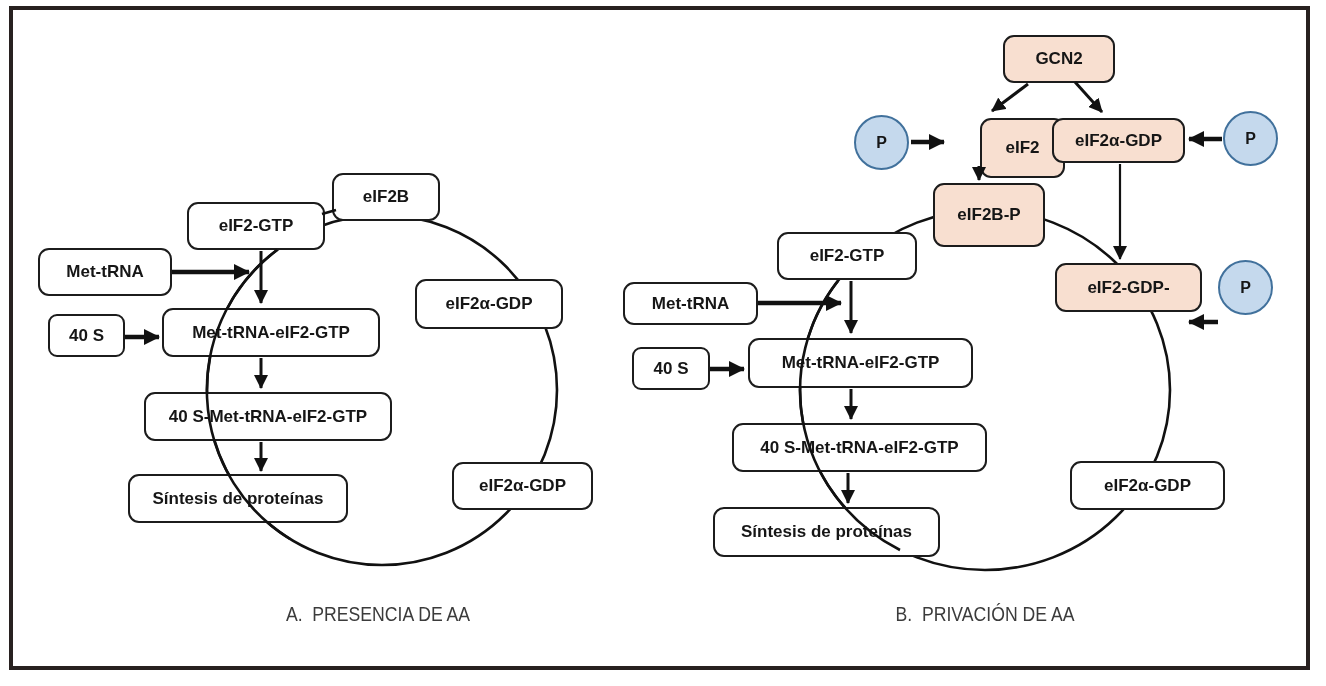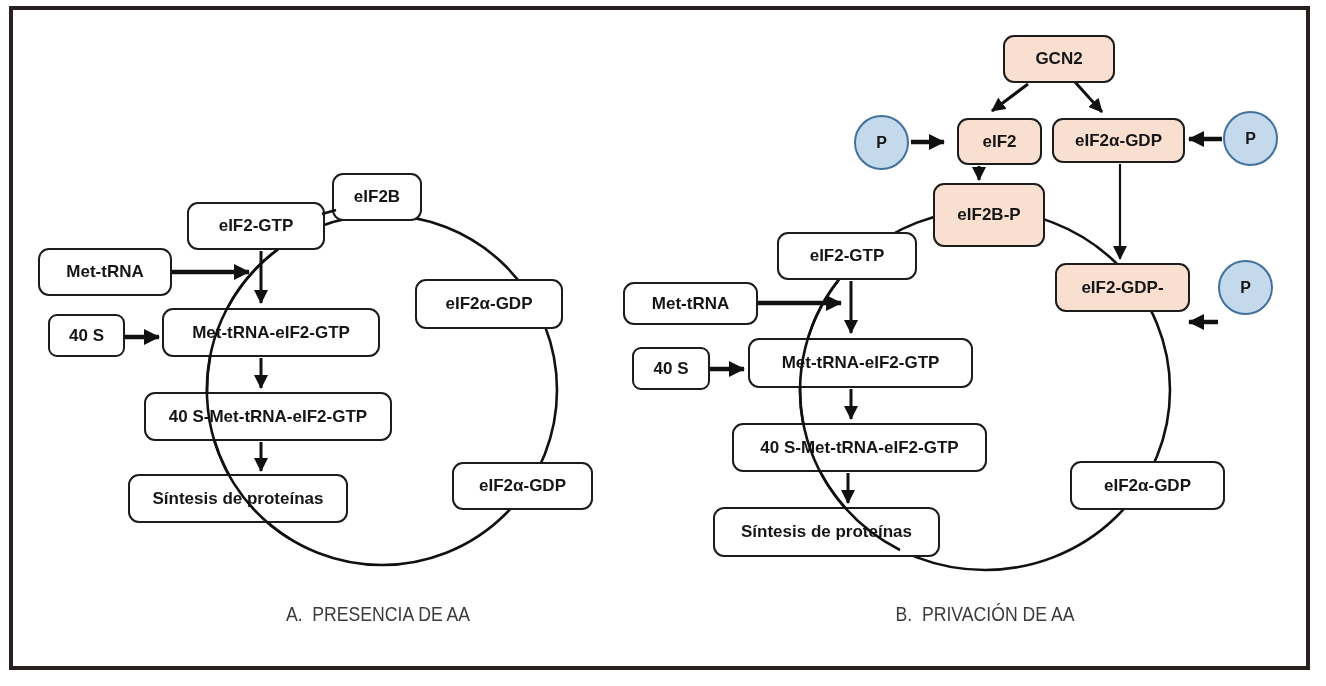--- a/index.html
+++ b/index.html
@@ -36,43 +36,43 @@
 <body>
 
 <div id="stage">
   <div id="frame"></div>
 
   <svg class="layer" width="1326" height="686">
     <ellipse cx="382" cy="390" rx="175" ry="175" fill="none" stroke="#111" stroke-width="2.6"></ellipse>
     <ellipse cx="985" cy="390" rx="185" ry="180" fill="none" stroke="#111" stroke-width="2.6"></ellipse>
   </svg>
 
-  <div class="node" style="left:332px;top:173px;width:90px;height:48px;">eIF2B</div>
+  <div class="node" style="left:332px;top:173px;width:108px;height:48px;">eIF2B</div>
   <div class="node" style="left:187px;top:202px;width:138px;height:48px;">eIF2-GTP</div>
   <div class="node" style="left:38px;top:248px;width:134px;height:48px;">Met-tRNA</div>
   <div class="node" style="left:48px;top:314px;width:77px;height:43px;border-radius:9px;">40 S</div>
   <div class="node" style="left:162px;top:308px;width:218px;height:49px;">Met-tRNA-eIF2-GTP</div>
   <div class="node" style="left:144px;top:392px;width:248px;height:49px;">40 S-Met-tRNA-eIF2-GTP</div>
   <div class="node" style="left:128px;top:474px;width:220px;height:49px;">Síntesis de proteínas</div>
   <div class="node" style="left:415px;top:279px;width:148px;height:50px;">eIF2α-GDP</div>
   <div class="node" style="left:452px;top:462px;width:141px;height:48px;">eIF2α-GDP</div>
 
   <div class="node hl" style="left:1003px;top:35px;width:112px;height:48px;">GCN2</div>
-  <div class="node hl" style="left:957px;top:118px;width:85px;height:47px;">eIF2</div>
+  <div class="node hl" style="left:980px;top:118px;width:85px;height:60px;">eIF2</div>
   <div class="node hl" style="left:1052px;top:118px;width:133px;height:45px;">eIF2α-GDP</div>
   <div class="pcircle" style="left:854px;top:115px;">P</div>
   <div class="pcircle" style="left:1223px;top:111px;">P</div>
   <div class="node hl" style="left:933px;top:183px;width:112px;height:64px;">eIF2B-P</div>
   <div class="node" style="left:777px;top:232px;width:140px;height:48px;">eIF2-GTP</div>
   <div class="node" style="left:623px;top:282px;width:135px;height:43px;">Met-tRNA</div>
   <div class="node" style="left:632px;top:347px;width:78px;height:43px;border-radius:9px;">40 S</div>
   <div class="node" style="left:748px;top:338px;width:225px;height:50px;">Met-tRNA-eIF2-GTP</div>
   <div class="node" style="left:732px;top:423px;width:255px;height:49px;">40 S-Met-tRNA-eIF2-GTP</div>
   <div class="node" style="left:713px;top:507px;width:227px;height:50px;">Síntesis de proteínas</div>
-  <div class="node hl" style="left:1055px;top:263px;width:135px;height:49px;">eIF2-GDP-</div>
+  <div class="node hl" style="left:1055px;top:263px;width:147px;height:49px;">eIF2-GDP-</div>
   <div class="pcircle" style="left:1218px;top:260px;">P</div>
   <div class="node" style="left:1070px;top:461px;width:155px;height:49px;">eIF2α-GDP</div>
 
   <svg class="layer" width="1326" height="686">
     <defs>
       <marker id="mthin" markerUnits="userSpaceOnUse" markerWidth="16" markerHeight="14" refX="13" refY="7" orient="auto">
         <path d="M0,0 L14,7 L0,14 Z" fill="#111"></path>
       </marker>
       <marker id="mthick" markerUnits="userSpaceOnUse" markerWidth="18" markerHeight="16" refX="15" refY="8" orient="auto">
         <path d="M0,0 L16,8 L0,16 Z" fill="#111"></path>

